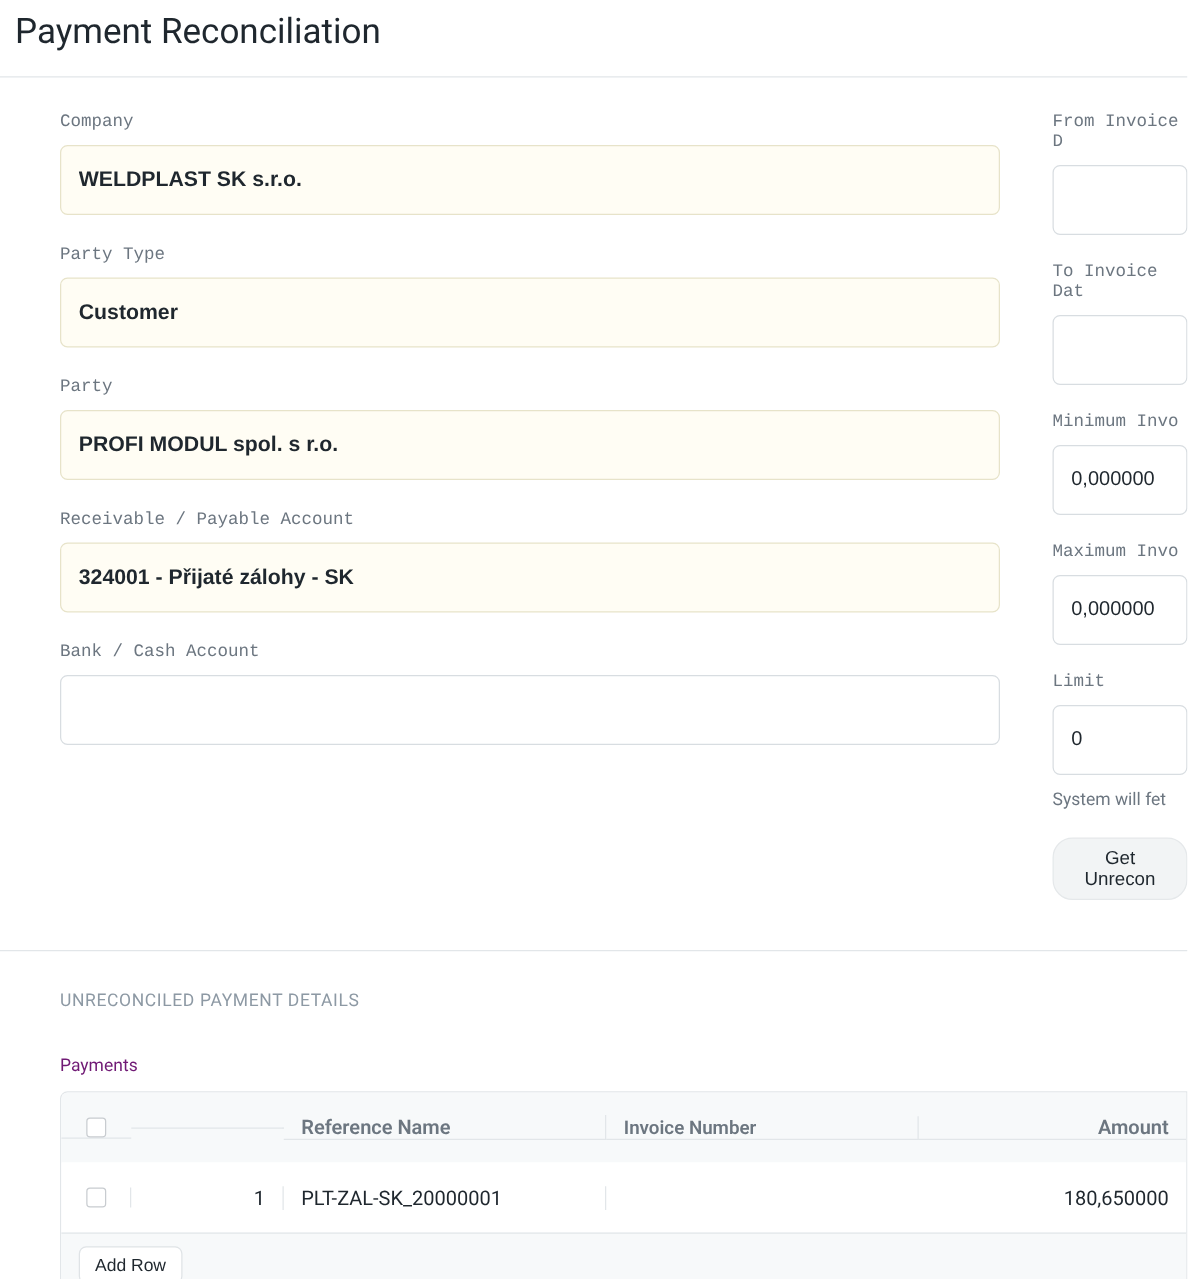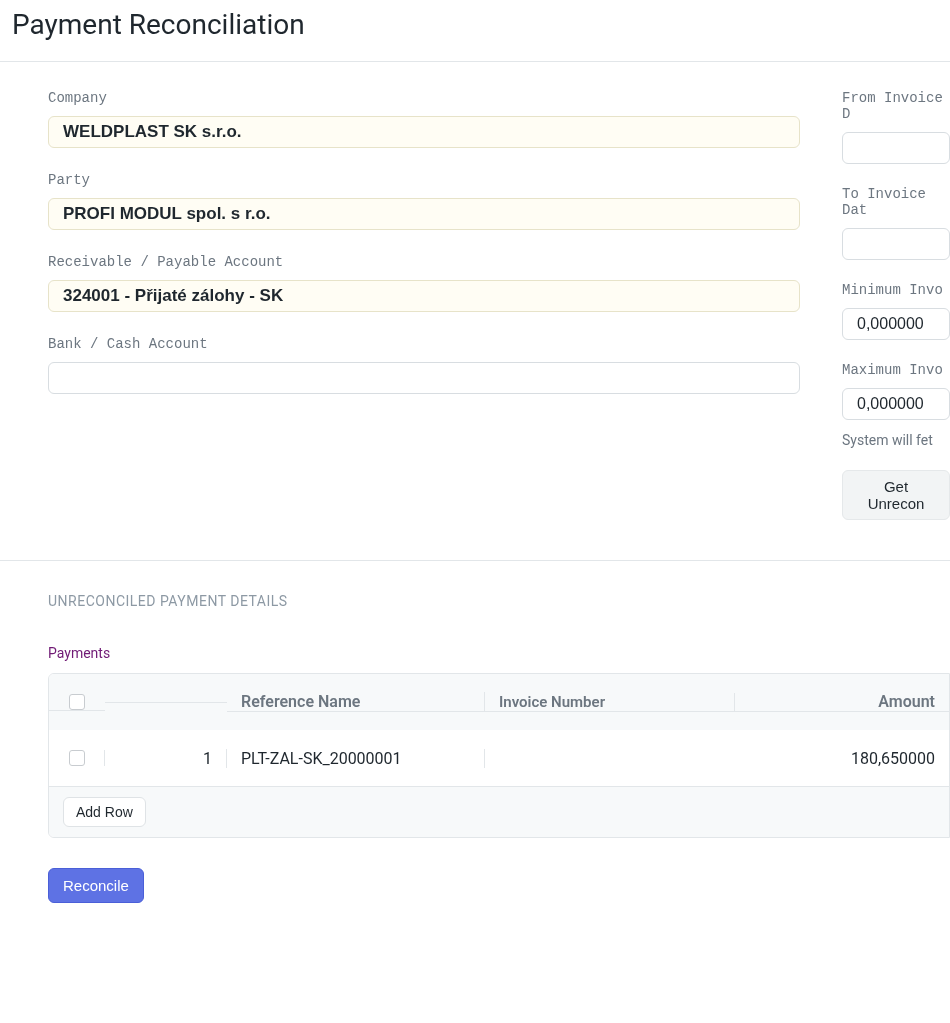--- a/index.html
+++ b/index.html
@@ -39,21 +39,21 @@
   }
   .field-label {
     color: #6c7680;
     font-size: 14px;
     margin-bottom: 10px;
     display: block;
     font-family: Liberation Mono, monospace;
   }
   .control {
     width: 100%;
-    height: 32px;
+    height: 56px;
     border: 1px solid #d8dde1;
     border-radius: 6px;
     padding: 0 14px;
     font-size: 17px;
     font-weight: 700;
     color: #1f272e;
     outline: none;
     background: #fff;
   }
   .control.highlight {
@@ -69,21 +69,21 @@
     font-size: 14px;
     margin-top: -10px;
   }
   .btn-grey {
     display: inline-block;
     background: #f2f4f5;
     border: 1px solid #e5e8ea;
     color: #1f272e;
     font-size: 15px;
     padding: 7px 12px;
-    border-radius: 6px;
+    border-radius: 16px;
     cursor: pointer;
     width: fit-content;
   }
   .section {
     border-top: 1px solid #e2e6e9;
     padding: 32px 0 0 48px;
   }
   .section-heading {
     color: #8d99a4;
     font-size: 14px;
@@ -167,20 +167,24 @@
 
 <h1 class="page-title">Payment Reconciliation</h1>
 
 <div class="form-card">
   <div class="col-left">
     <div>
       <label class="field-label">Company</label>
       <input class="control highlight" value="WELDPLAST SK s.r.o." style="">
     </div>
     <div>
+      <label class="field-label">Party Type</label>
+      <input class="control highlight" value="Customer" style="">
+    </div>
+    <div>
       <label class="field-label">Party</label>
       <input class="control highlight" value="PROFI MODUL spol. s r.o." style="">
     </div>
     <div>
       <label class="field-label">Receivable / Payable Account</label>
       <input class="control highlight" value="324001 - Přijaté zálohy - SK" style="">
     </div>
     <div>
       <label class="field-label">Bank / Cash Account</label>
       <input class="control" value="" style="">
@@ -196,20 +200,24 @@
       <label class="field-label">To Invoice Dat</label>
       <input class="control num" value="" style="">
     </div>
     <div>
       <label class="field-label">Minimum Invo</label>
       <input class="control num" value="0,000000" style="">
     </div>
     <div>
       <label class="field-label">Maximum Invo</label>
       <input class="control num" value="0,000000" style="">
+    </div>
+    <div>
+      <label class="field-label">Limit</label>
+      <input class="control num" value="0" style="">
     </div>
     <div class="help-text">System will fet</div>
     <button class="btn-grey">Get Unrecon</button>
   </div>
 </div>
 
 <div class="section">
   <div class="section-heading">UNRECONCILED PAYMENT DETAILS</div>
   <div class="table-label">Payments</div>
 

